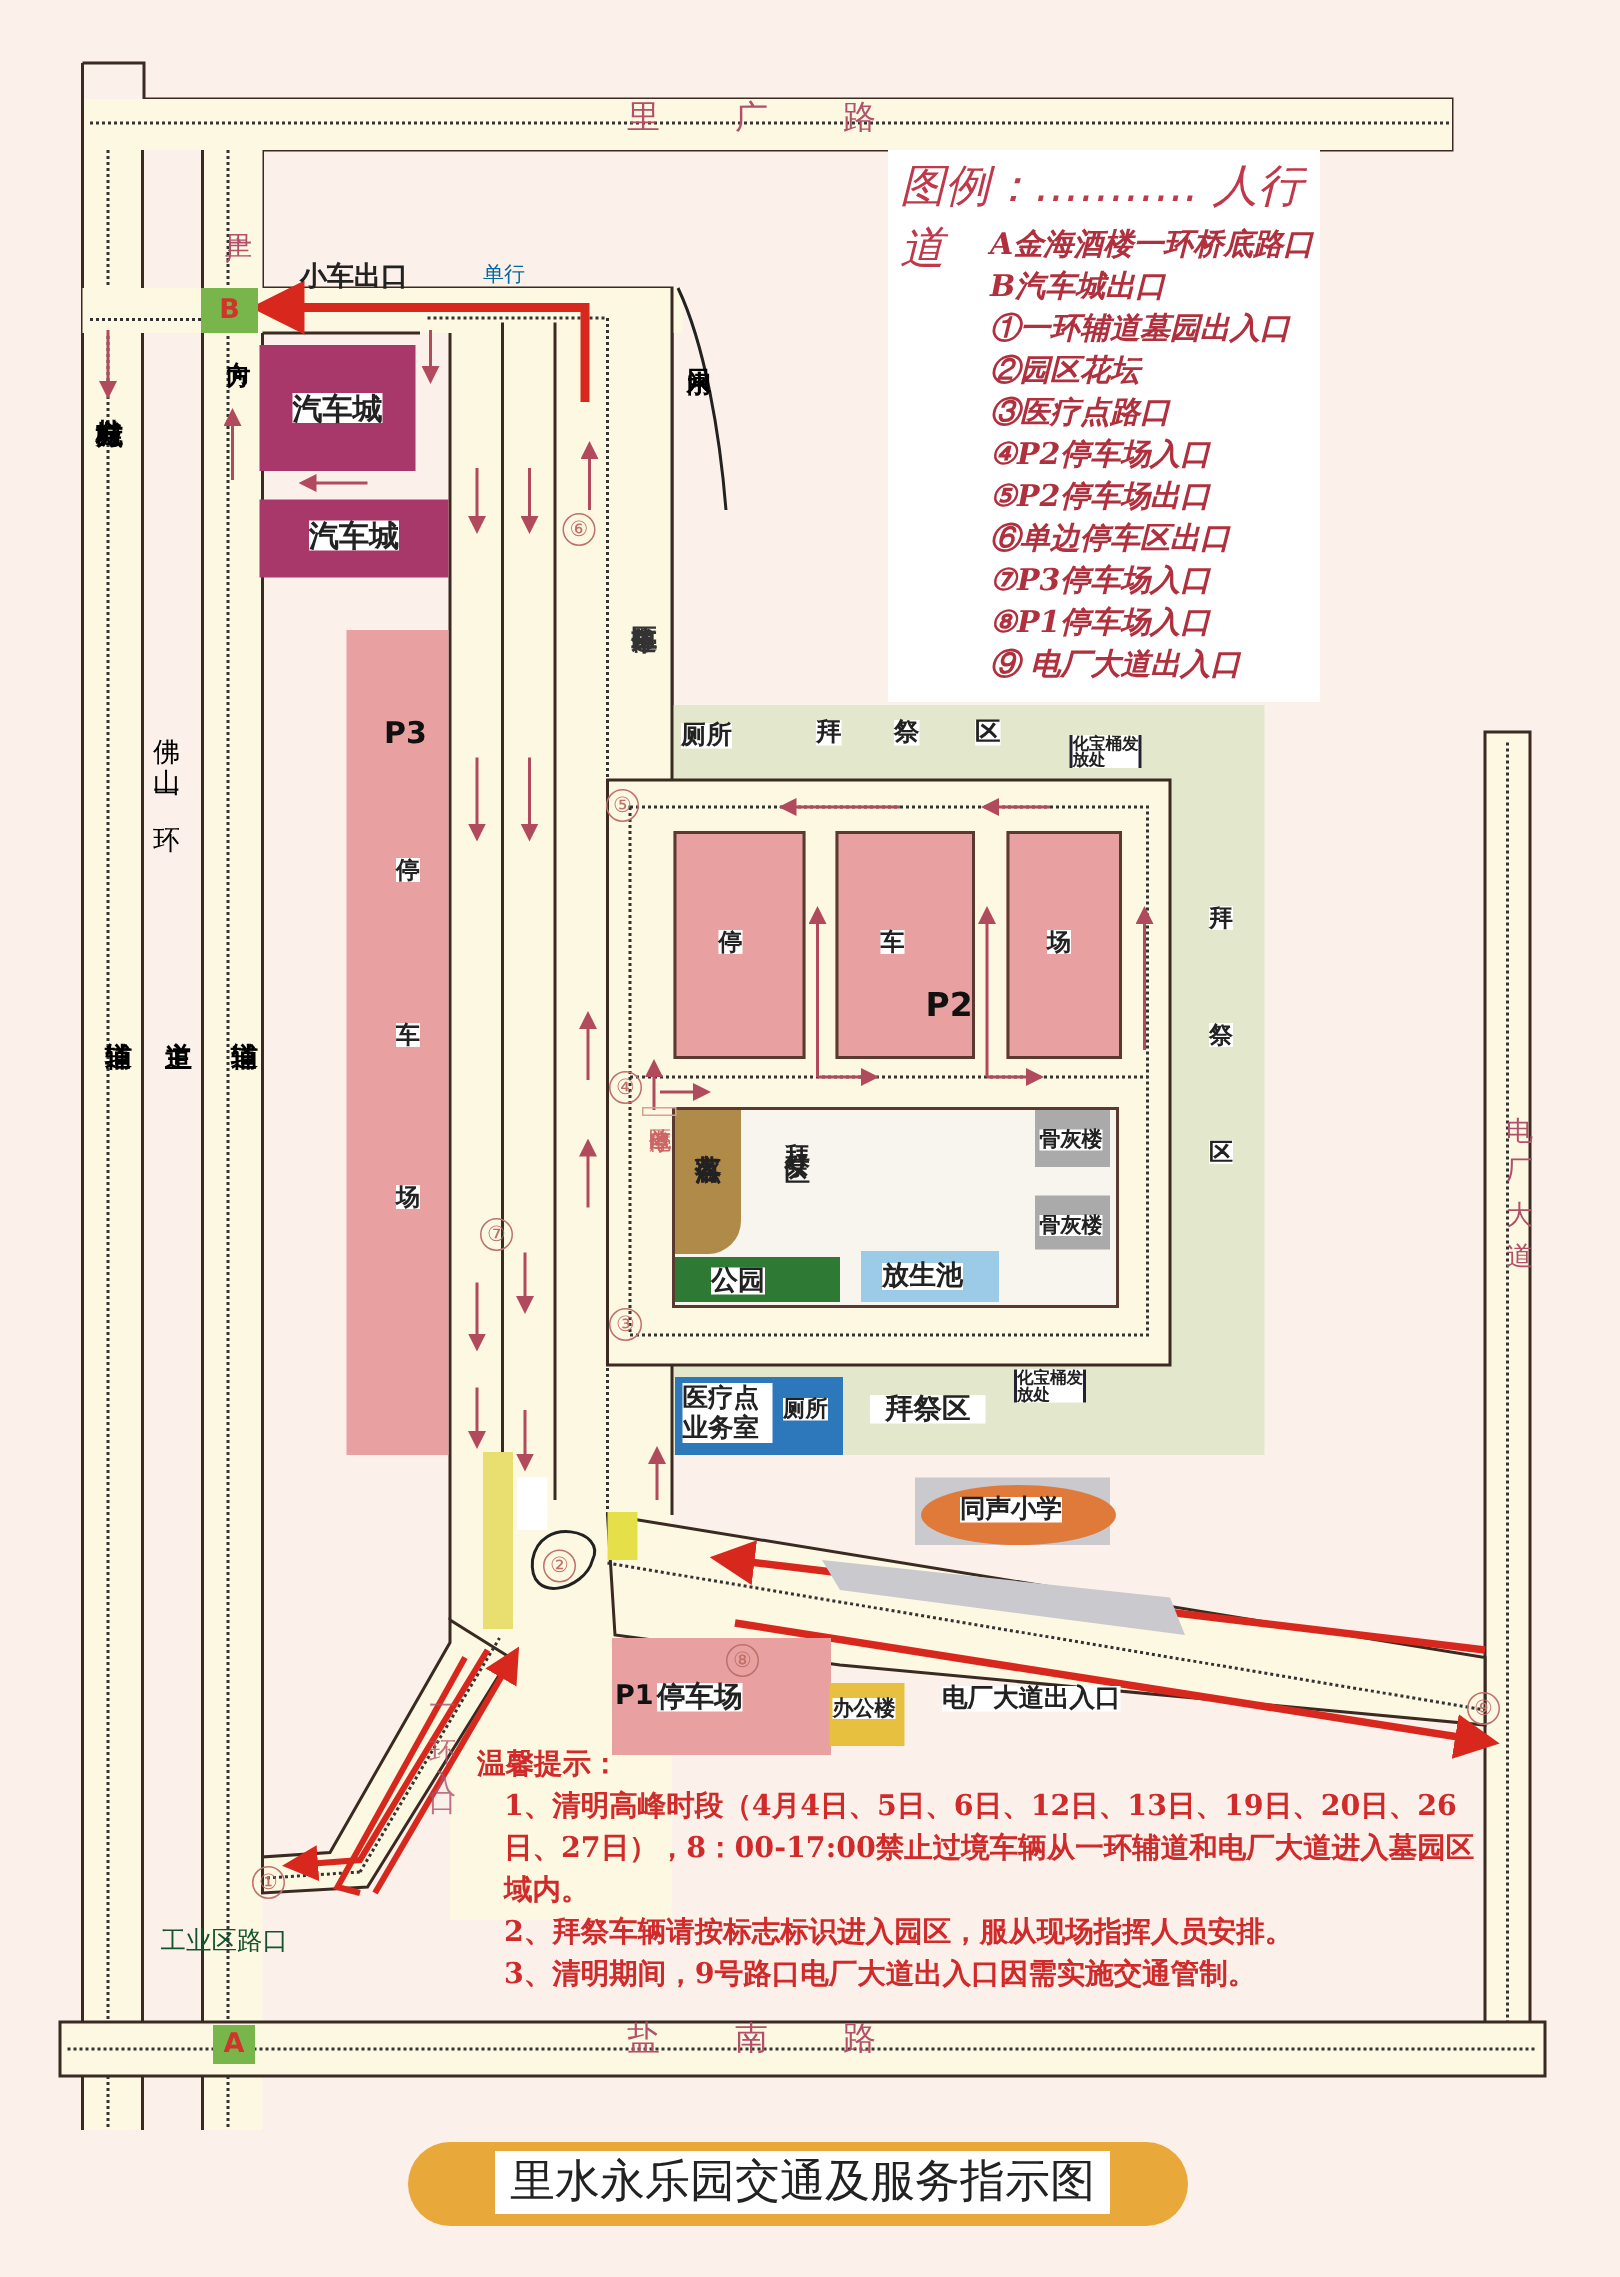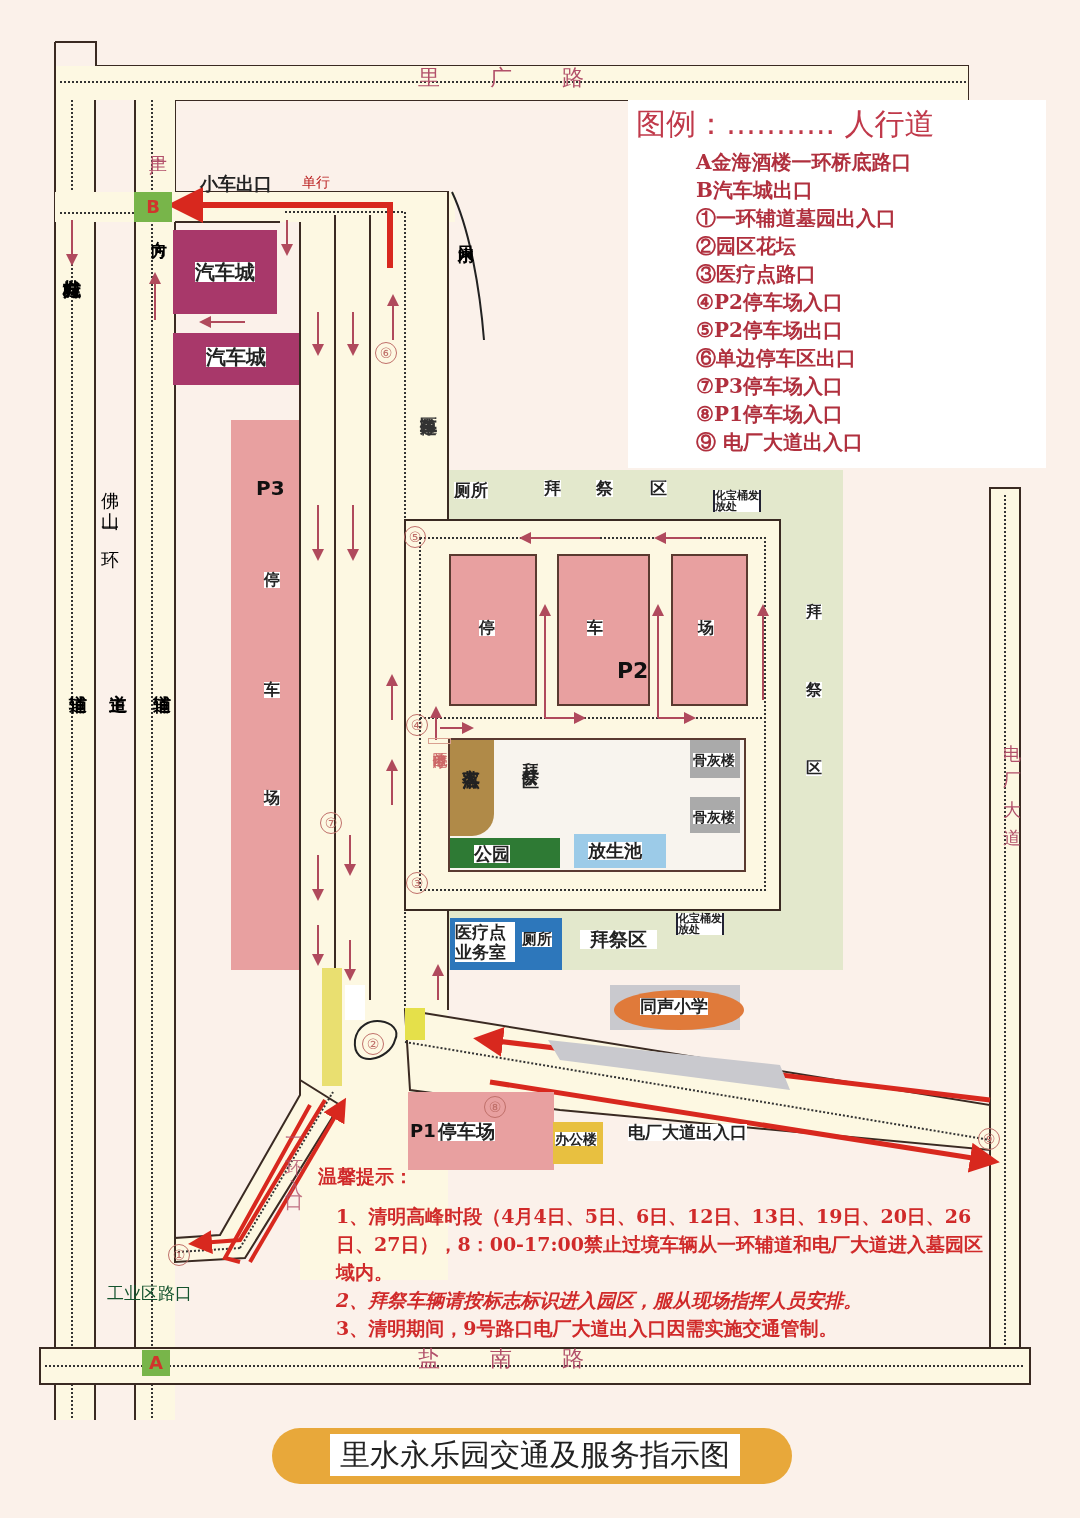--- a/index.html
+++ b/index.html
@@ -3,21 +3,21 @@
 <meta charset="utf-8">
 <style>
   html,body{margin:0;padding:0;}
   body{width:1080px;height:1518px;background:#fbf1ea;position:relative;overflow:hidden;font-family:"DejaVu Serif","Liberation Serif",serif;}
   .abs{position:absolute;}
   svg.map{position:absolute;left:0;top:0;}
   .lbl{position:absolute;background:#fff;color:#222;font-weight:bold;line-height:1;}
   .vert{writing-mode:vertical-rl;text-orientation:upright;}
   .road-name{position:absolute;color:#b2506a;font-size:22px;letter-spacing:50px;}
   .circ{position:absolute;width:20px;height:20px;border:1.5px solid #c0706a;border-radius:50%;color:#c0706a;font-size:14px;text-align:center;line-height:20px;font-family:"DejaVu Sans",sans-serif;background:transparent;}
-  .legend{position:absolute;left:628px;top:100px;width:418px;height:368px;background:#fff;}
+  .legend{position:absolute;left:592px;top:100px;width:288px;height:368px;background:#fff;font-style:italic;}
   .legend-title{position:absolute;left:8px;top:4px;font-size:30px;color:#c0394a;font-family:"DejaVu Sans",sans-serif;}
   .legend-items{position:absolute;left:68px;top:48px;margin:0;padding:0;list-style:none;}
   .legend-items li{font-size:20px;color:#b0303e;height:28px;line-height:28px;font-weight:bold;}
   .notice{position:absolute;left:318px;top:1162px;width:670px;color:#d02a2a;font-weight:bold;font-size:19px;line-height:28px;}
   .notice div{white-space:normal;}
   .title-pill{position:absolute;left:272px;top:1428px;width:520px;height:56px;border-radius:28px;background:#e8a83a;}
   .title-text{position:absolute;left:330px;top:1434px;width:410px;height:42px;background:#fff;font-size:30px;color:#222;text-align:center;line-height:42px;font-family:"DejaVu Sans",sans-serif;}
   .tag{position:absolute;background:#78b54a;width:38px;height:30px;color:#d0352c;font-weight:bold;font-size:18px;text-align:center;line-height:30px;font-family:"DejaVu Sans",sans-serif;}
 </style>
 </head>
@@ -133,21 +133,21 @@
 <div class="abs vert" style="left:106px;top:680px;background:#fff;font-size:18px;font-weight:bold;">主道</div>
 <div class="abs vert" style="left:150px;top:680px;background:#fff;font-size:18px;font-weight:bold;">辅道</div>
 <div class="abs vert" style="left:282px;top:1128px;color:#b2506a;font-size:18px;letter-spacing:18px;opacity:.8;">一环入口</div>
 <div class="abs" style="left:107px;top:1282px;font-size:17px;color:#14532d;">工业区路口</div>
 <div class="abs vert" style="left:455px;top:234px;font-size:16px;font-weight:bold;">水口水闸</div>
 
 <div class="tag" style="left:134px;top:192px;">B</div>
 <div class="tag" style="left:142px;top:1350px;width:28px;height:26px;line-height:26px;">A</div>
 
 <div class="abs" style="left:200px;top:172px;font-size:18px;font-weight:bold;color:#222;">小车出口</div>
-<div class="abs" style="left:302px;top:174px;font-size:14px;color:#b91c1c;">单行</div>
+<div class="abs" style="left:322px;top:174px;font-size:14px;color:#0369a1;">单行</div>
 
 <div class="abs" style="left:173px;top:230px;width:104px;height:84px;background:#a8386a;"></div>
 <div class="lbl" style="left:195px;top:262px;font-size:20px;">汽车城</div>
 <div class="abs" style="left:173px;top:333px;width:126px;height:52px;background:#a8386a;"></div>
 <div class="lbl" style="left:206px;top:347px;font-size:20px;">汽车城</div>
 
 <div class="abs" style="left:231px;top:420px;width:68px;height:550px;background:#e8a0a0;"></div>
 <div class="abs" style="left:256px;top:476px;font-size:20px;font-weight:bold;font-family:'DejaVu Sans',sans-serif;color:#111;">P3</div>
 <div class="lbl" style="left:264px;top:572px;font-size:16px;">停</div>
 <div class="lbl" style="left:264px;top:682px;font-size:16px;">车</div>
@@ -224,19 +224,19 @@
     <li>⑤P2停车场出口</li>
     <li>⑥单边停车区出口</li>
     <li>⑦P3停车场入口</li>
     <li>⑧P1停车场入口</li>
     <li>⑨ 电厂大道出入口</li>
   </ul>
 </div>
 
 <div class="notice">
   <div>温馨提示：</div>
-  <div style="padding-left:18px;margin-top:12px;">1、清明高峰时段（4月4日、5日、6日、12日、13日、19日、20日、26日、27日），8：00-17:00禁止过境车辆从一环辅道和电厂大道进入墓园区域内。</div>
-  <div style="padding-left:18px;font-style:italic;">2、拜祭车辆请按标志标识进入园区，服从现场指挥人员安排。</div>
+  <div style="padding-left:18px;">1、清明高峰时段（4月4日、5日、6日、12日、13日、19日、20日、26日、27日），8：00-17:00禁止过境车辆从一环辅道和电厂大道进入墓园区域内。</div>
+  <div style="padding-left:18px;">2、拜祭车辆请按标志标识进入园区，服从现场指挥人员安排。</div>
   <div style="padding-left:18px;">3、清明期间，9号路口电厂大道出入口因需实施交通管制。</div>
 </div>
 
 <div class="title-pill"></div>
 <div class="title-text">里水永乐园交通及服务指示图</div>
 
 </body></html>

